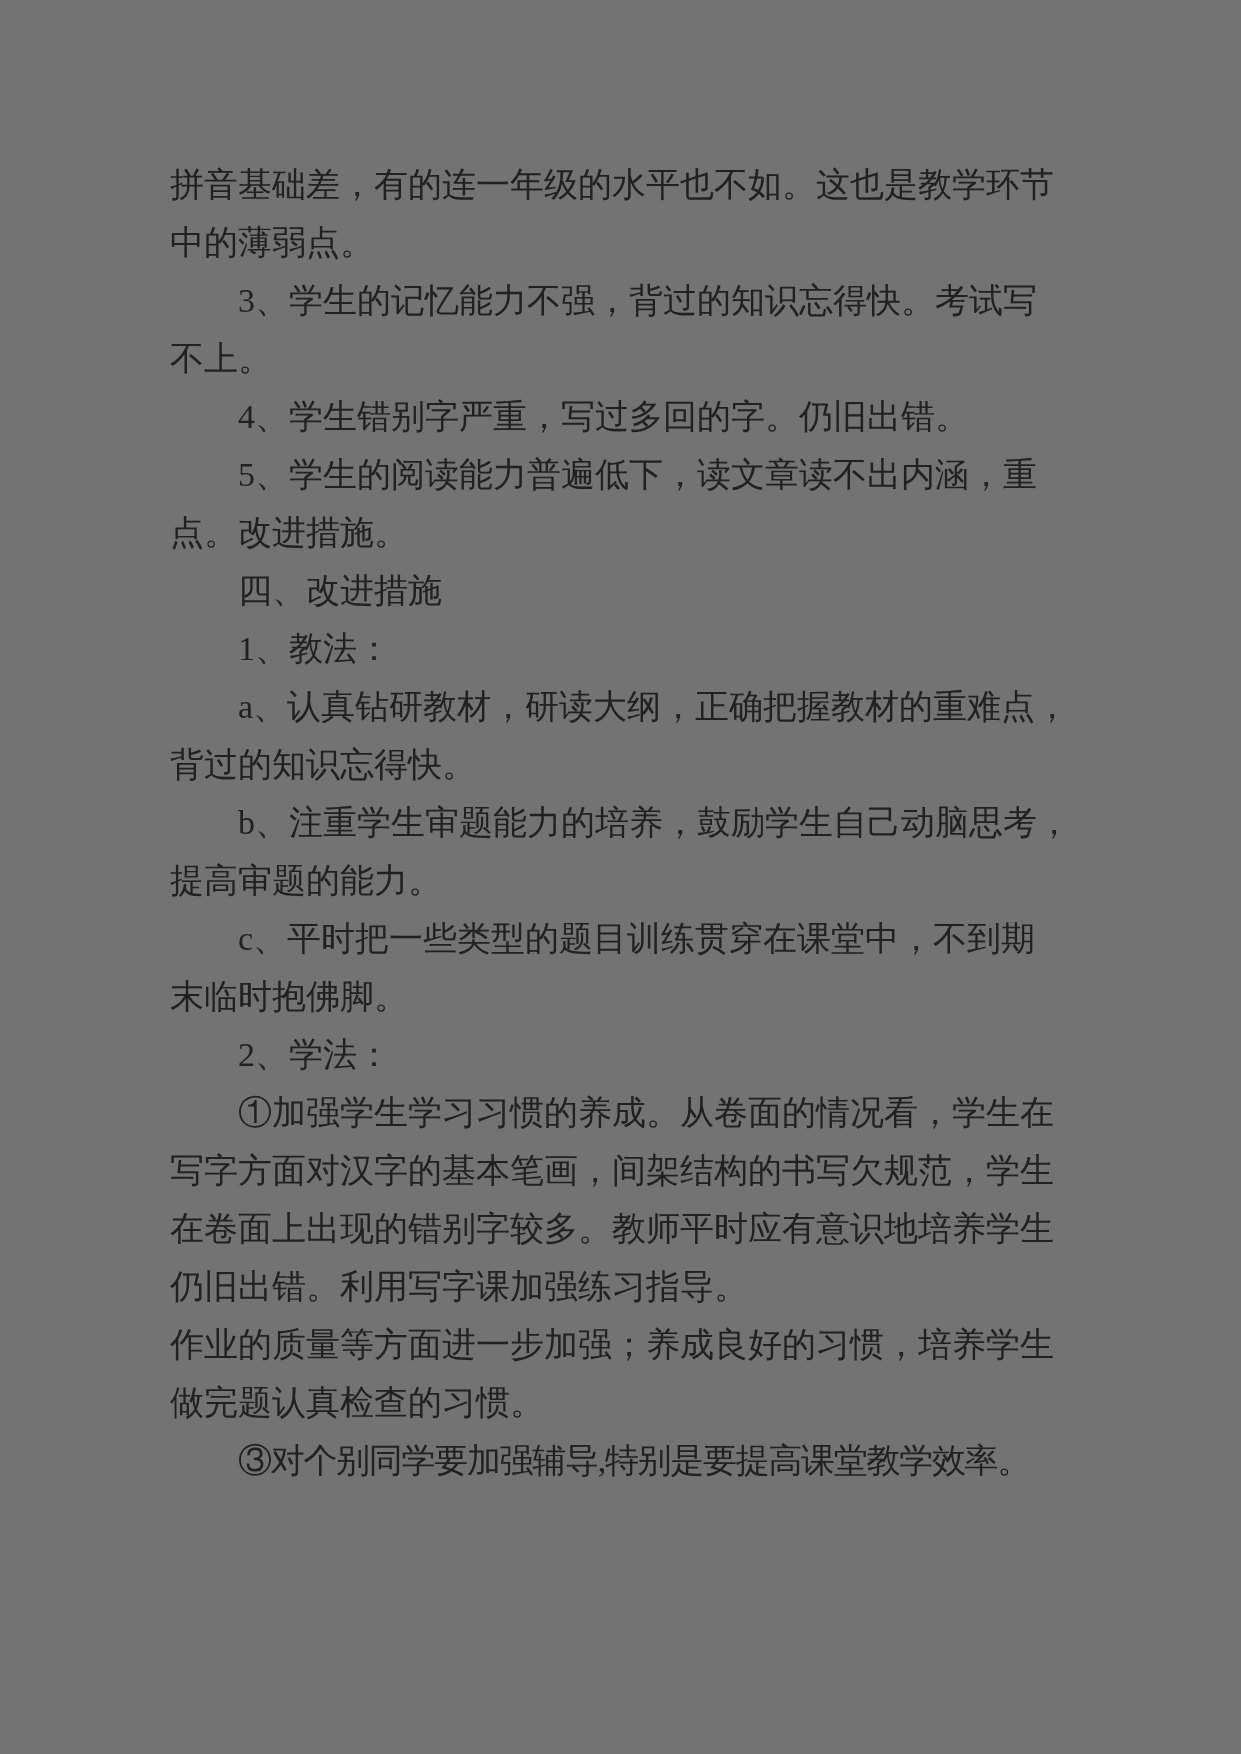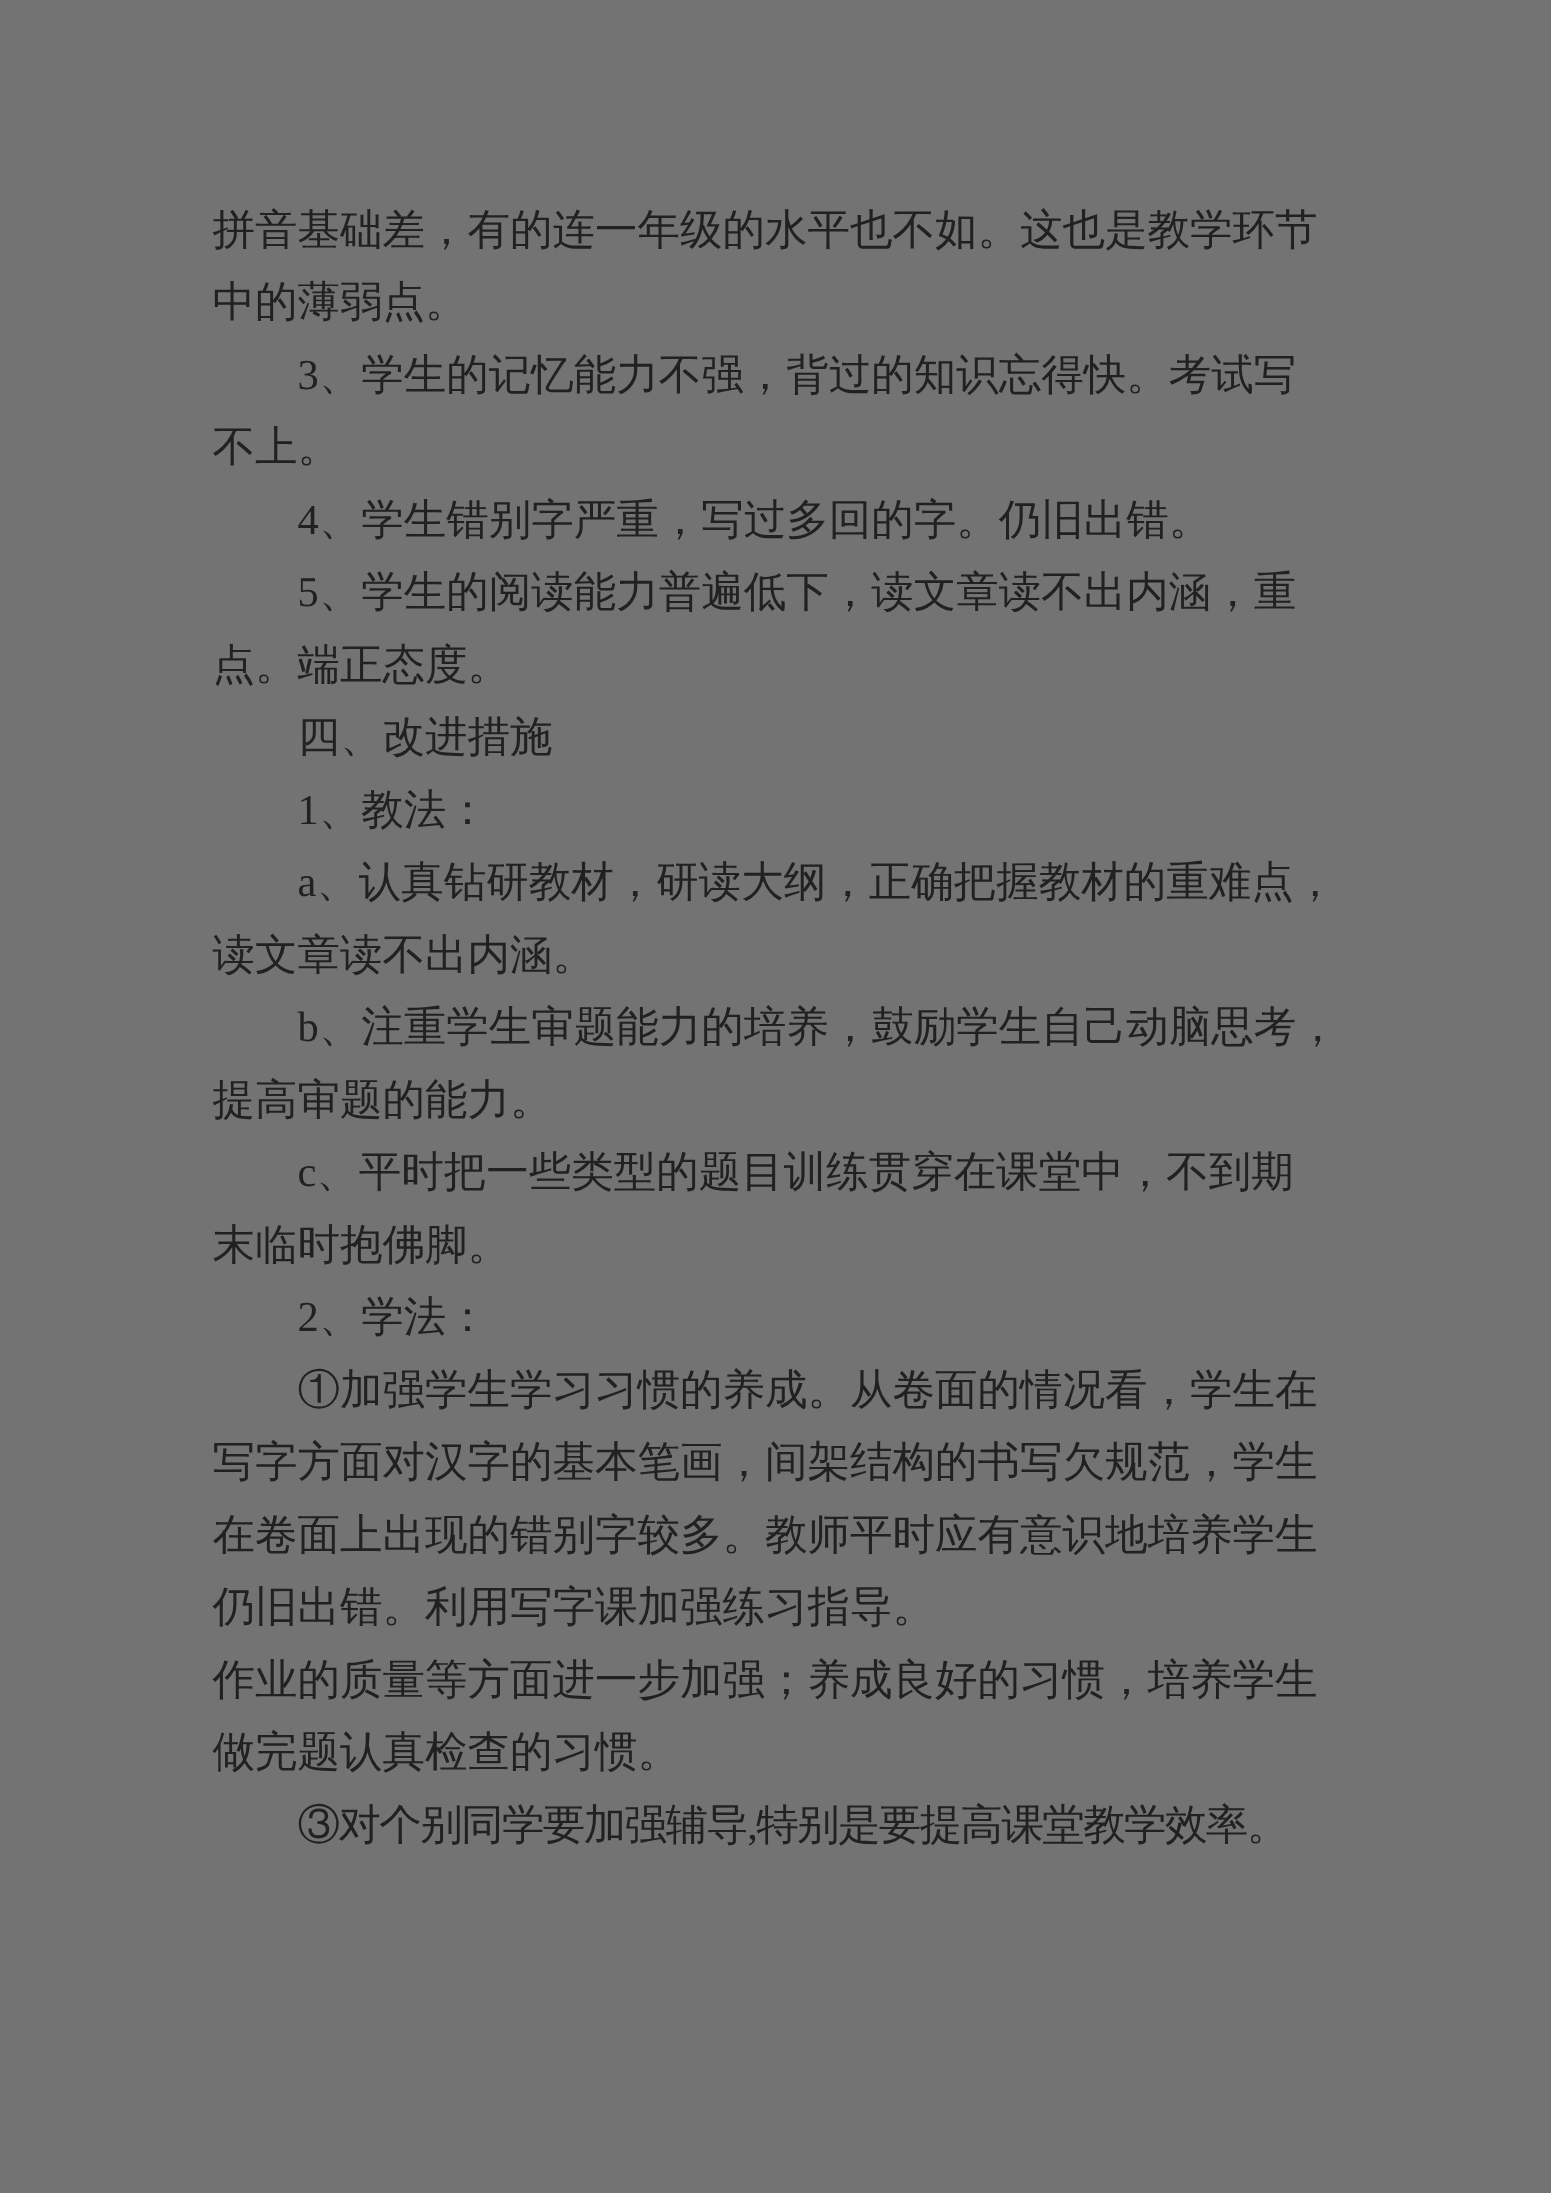--- a/index.html
+++ b/index.html
@@ -42,25 +42,25 @@
 <body>
 
 <div class="page">
   <main class="text-block" id="text-block">
       <p class="line">拼音基础差，有的连一年级的水平也不如。这也是教学环节</p>
       <p class="line">中的薄弱点。</p>
       <p class="line indent">3、学生的记忆能力不强，背过的知识忘得快。考试写</p>
       <p class="line">不上。</p>
       <p class="line indent">4、学生错别字严重，写过多回的字。仍旧出错。</p>
       <p class="line indent">5、学生的阅读能力普遍低下，读文章读不出内涵，重</p>
-      <p class="line">点。端正态度。</p>
+      <p class="line">点。改进措施。</p>
       <p class="line indent">四、改进措施</p>
       <p class="line indent">1、教法：</p>
       <p class="line indent">a、认真钻研教材，研读大纲，正确把握教材的重难点，</p>
-      <p class="line">读文章读不出内涵。</p>
+      <p class="line">背过的知识忘得快。</p>
       <p class="line indent">b、注重学生审题能力的培养，鼓励学生自己动脑思考，</p>
       <p class="line">提高审题的能力。</p>
       <p class="line indent">c、平时把一些类型的题目训练贯穿在课堂中，不到期</p>
       <p class="line">末临时抱佛脚。</p>
       <p class="line indent">2、学法：</p>
       <p class="line indent">①加强学生学习习惯的养成。从卷面的情况看，学生在</p>
       <p class="line">写字方面对汉字的基本笔画，间架结构的书写欠规范，学生</p>
       <p class="line">在卷面上出现的错别字较多。教师平时应有意识地培养学生</p>
       <p class="line">仍旧出错。利用写字课加强练习指导。</p>
       <p class="line">作业的质量等方面进一步加强；养成良好的习惯，培养学生</p>

